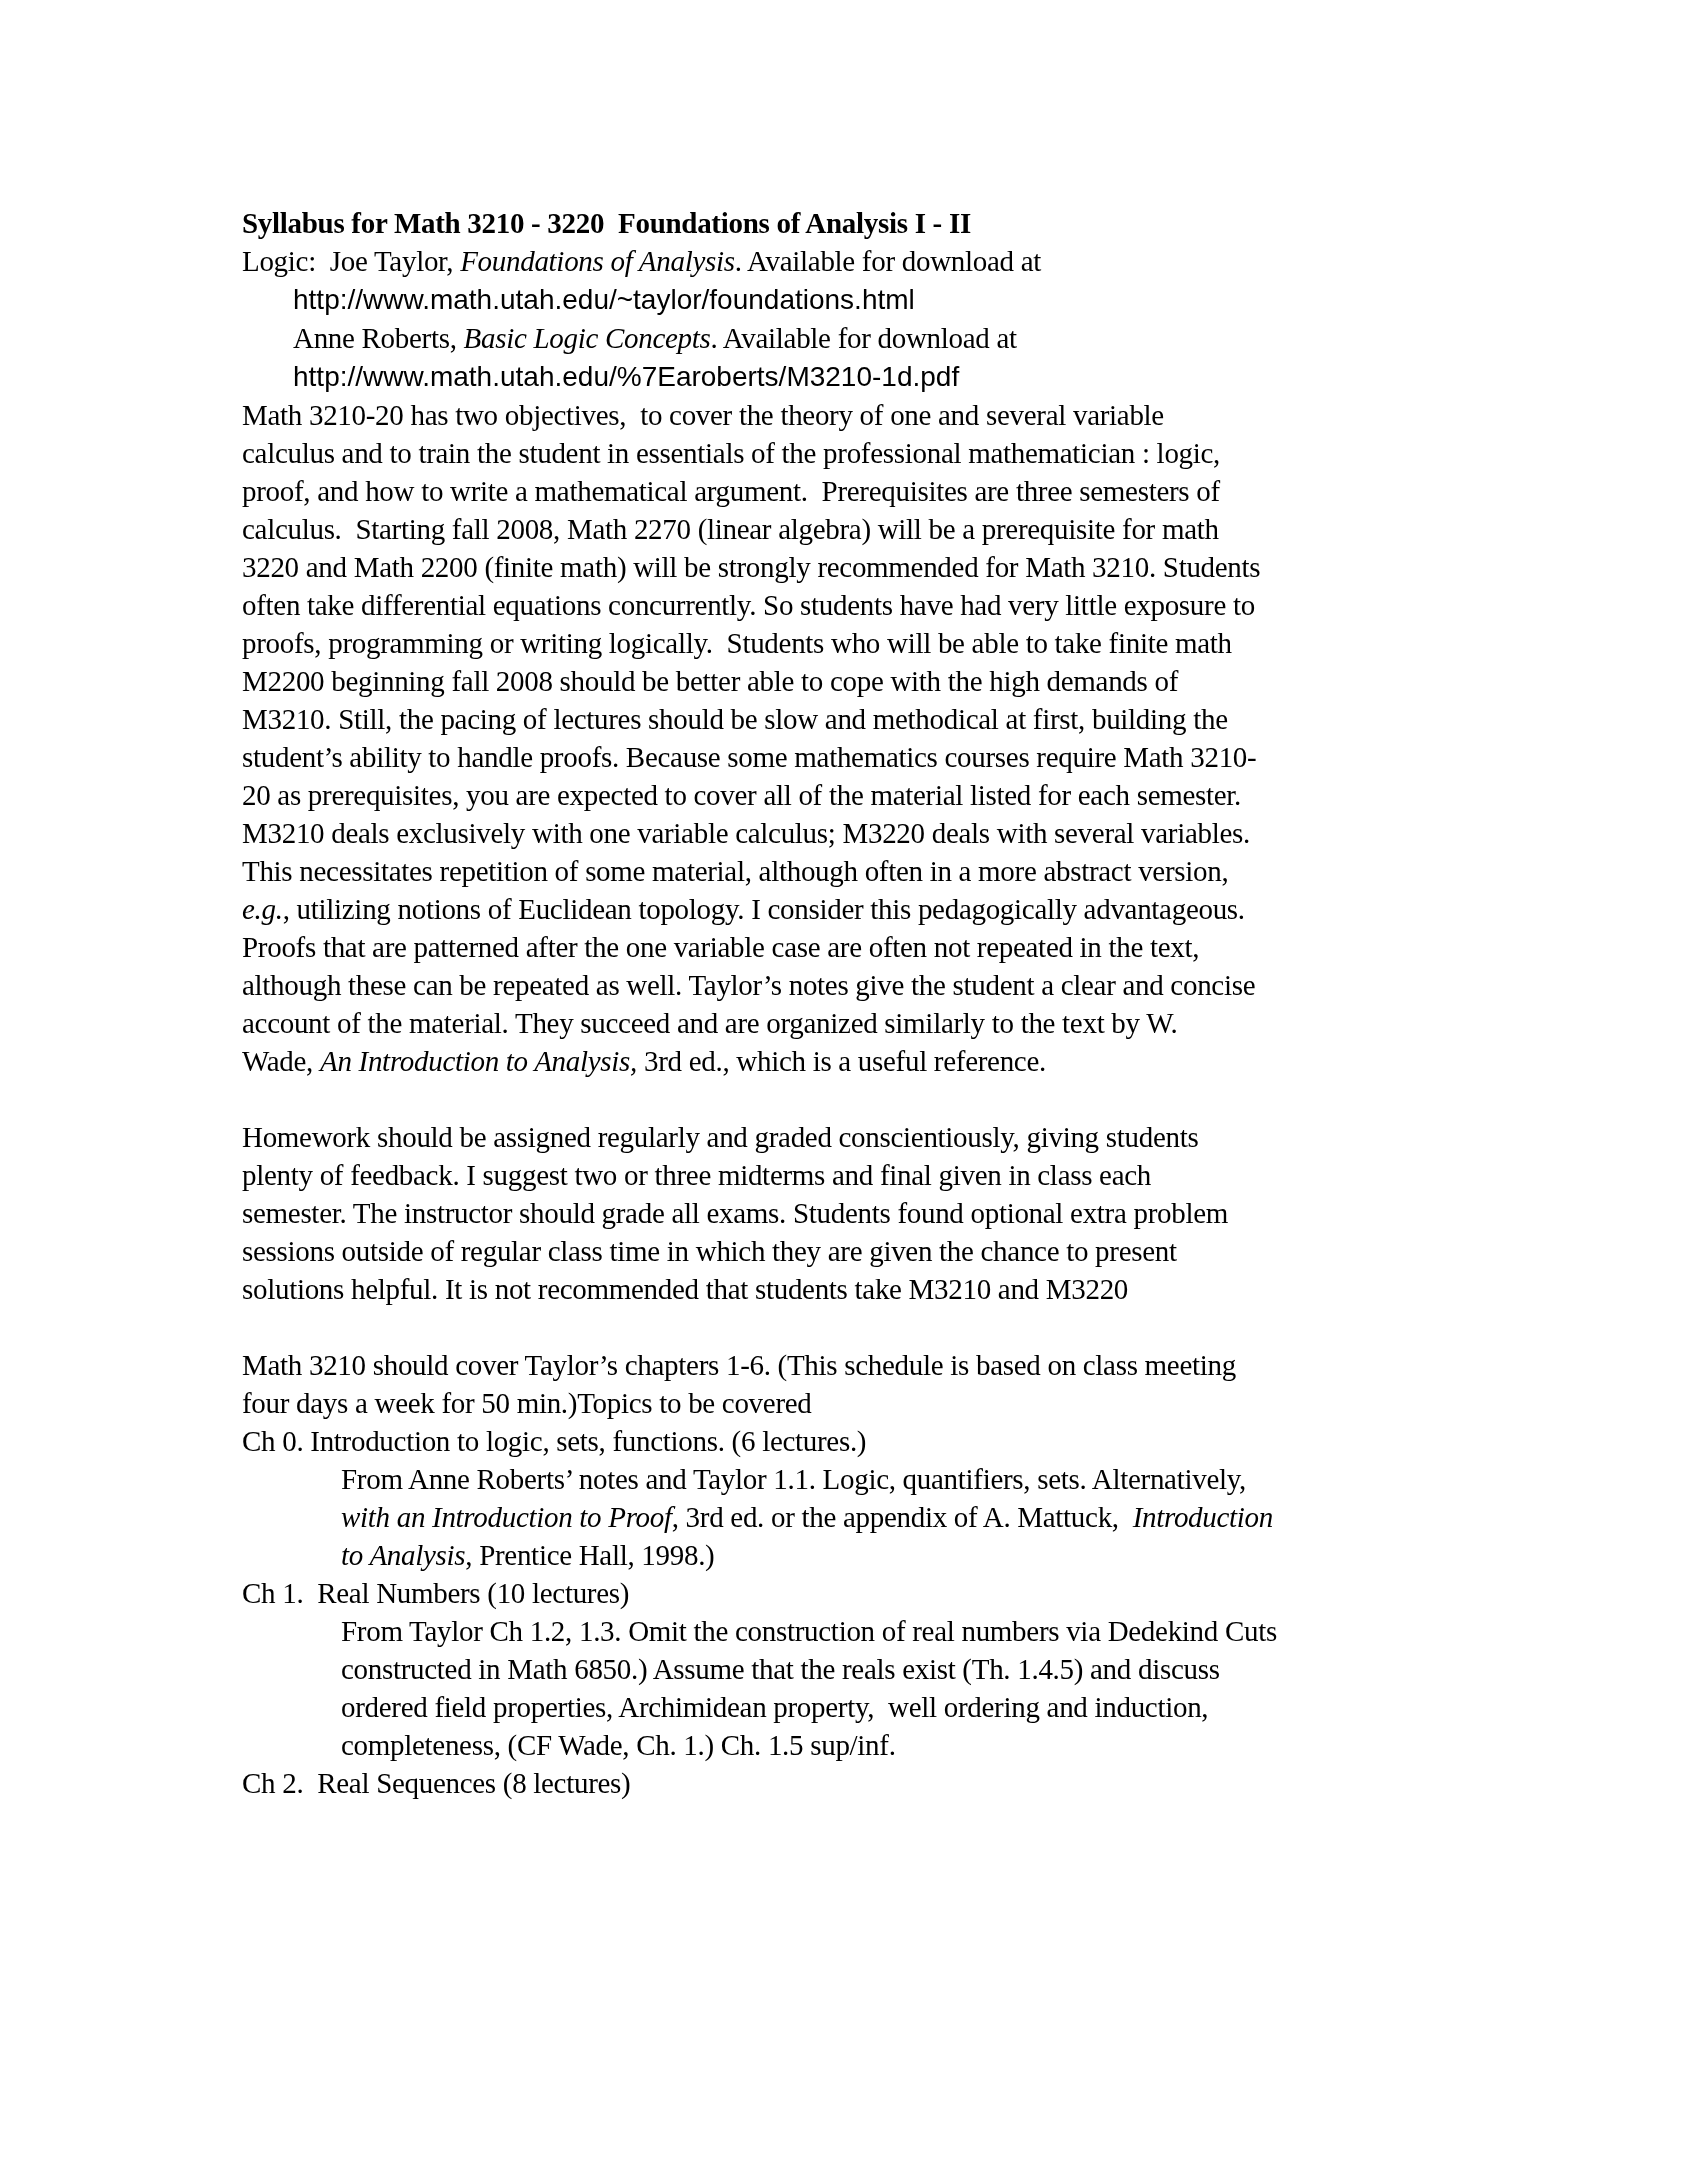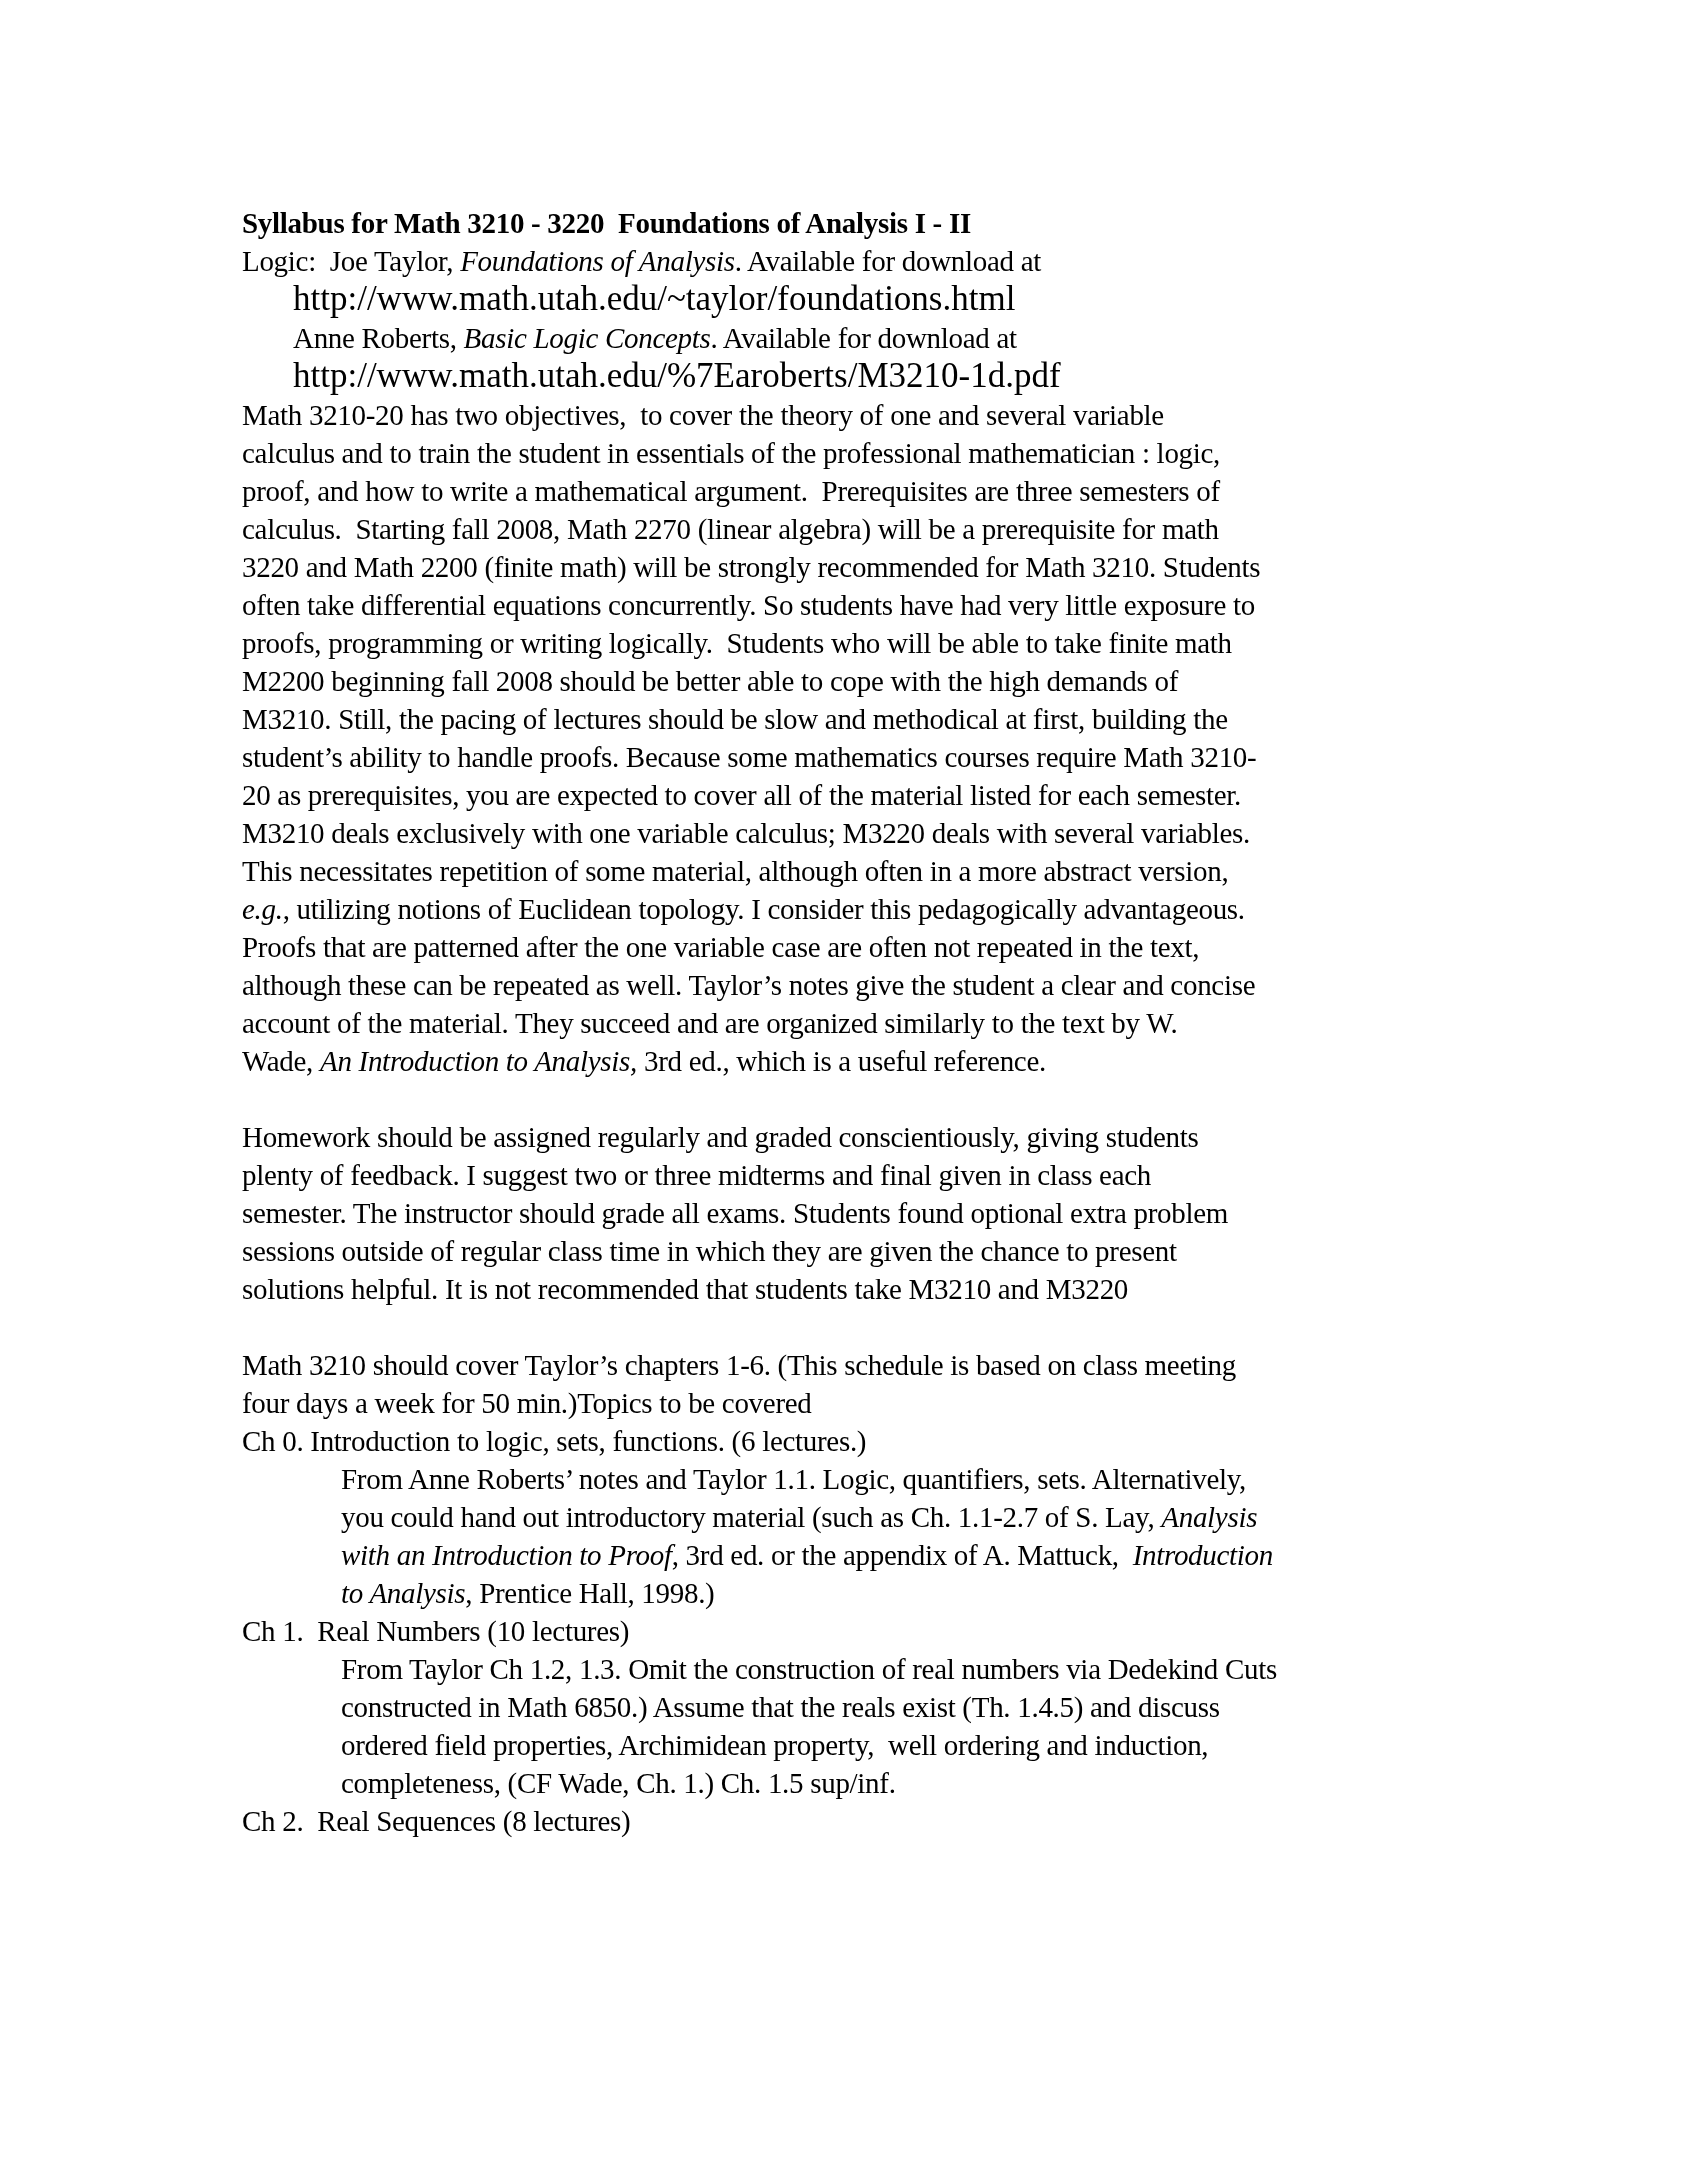--- a/index.html
+++ b/index.html
@@ -30,22 +30,22 @@
     white-space: pre;
     min-height: 38px;
   }
   .indent-0 { padding-left: 0; }
   .indent-1 { padding-left: 51px; }
   .indent-2 { padding-left: 99px; }
   .seg-regular { font-style: normal; font-weight: normal; }
   .seg-bold    { font-weight: bold; }
   .seg-italic  { font-style: italic; }
   .seg-mono    {
-    font-family: Liberation Serif, serif;
-    font-size: 35px;
+    font-family: Liberation Sans, sans-serif;
+    font-size: 28px;
     letter-spacing: 0;
   }
   .blank-line { height: 38px; }
 </style>
 </head>
 <body>
 
 <div class="page">
   <div>
       <div class="block">
@@ -86,21 +86,20 @@
         <div class="line indent-0"><span class="seg-regular">solutions helpful. It is not recommended that students take M3210 and M3220</span></div>
       </div>
       <div class="blank-line"></div>
       <div class="block">
         <div class="line indent-0"><span class="seg-regular">Math 3210 should cover Taylor’s chapters 1-6. (This schedule is based on class meeting</span></div>
         <div class="line indent-0"><span class="seg-regular">four days a week for 50 min.)Topics to be covered</span></div>
       </div>
       <div class="block">
         <div class="line indent-0"><span class="seg-regular">Ch 0. Introduction to logic, sets, functions. (6 lectures.)</span></div>
         <div class="line indent-2"><span class="seg-regular">From Anne Roberts’ notes and Taylor 1.1. Logic, quantifiers, sets. Alternatively,</span></div>
-        <div class="line indent-2"><span class="seg-regular">you could hand out introductory material (such as Ch. 1.1-2.7 of S. Lay, </span><span class="seg-italic">Analysis</span></div>
         <div class="line indent-2"><span class="seg-italic">with an Introduction to Proof</span><span class="seg-regular">, 3rd ed. or the appendix of A. Mattuck,  </span><span class="seg-italic">Introduction</span></div>
         <div class="line indent-2"><span class="seg-italic">to Analysis</span><span class="seg-regular">, Prentice Hall, 1998.)</span></div>
         <div class="line indent-0"><span class="seg-regular">Ch 1.  Real Numbers (10 lectures)</span></div>
         <div class="line indent-2"><span class="seg-regular">From Taylor Ch 1.2, 1.3. Omit the construction of real numbers via Dedekind Cuts</span></div>
         <div class="line indent-2"><span class="seg-regular">constructed in Math 6850.) Assume that the reals exist (Th. 1.4.5) and discuss</span></div>
         <div class="line indent-2"><span class="seg-regular">ordered field properties, Archimidean property,  well ordering and induction,</span></div>
         <div class="line indent-2"><span class="seg-regular">completeness, (CF Wade, Ch. 1.) Ch. 1.5 sup/inf.</span></div>
         <div class="line indent-0"><span class="seg-regular">Ch 2.  Real Sequences (8 lectures)</span></div>
       </div>
     </div>

